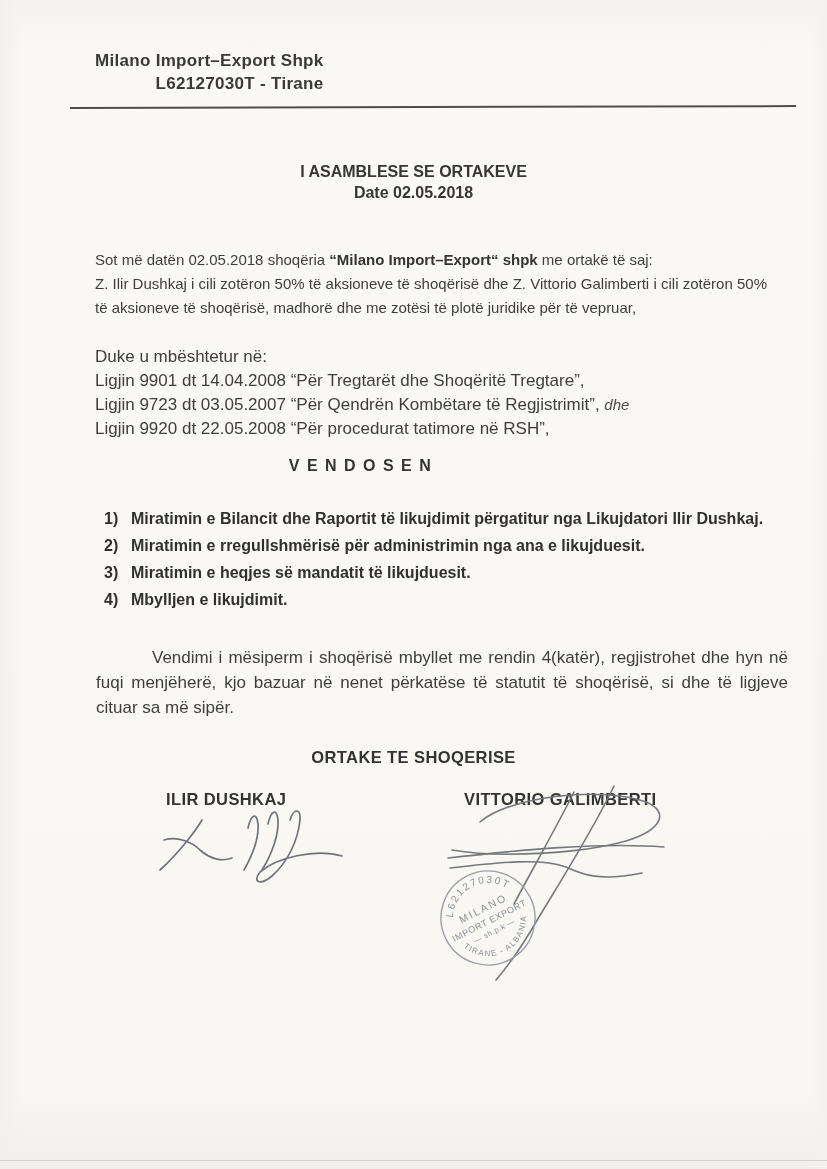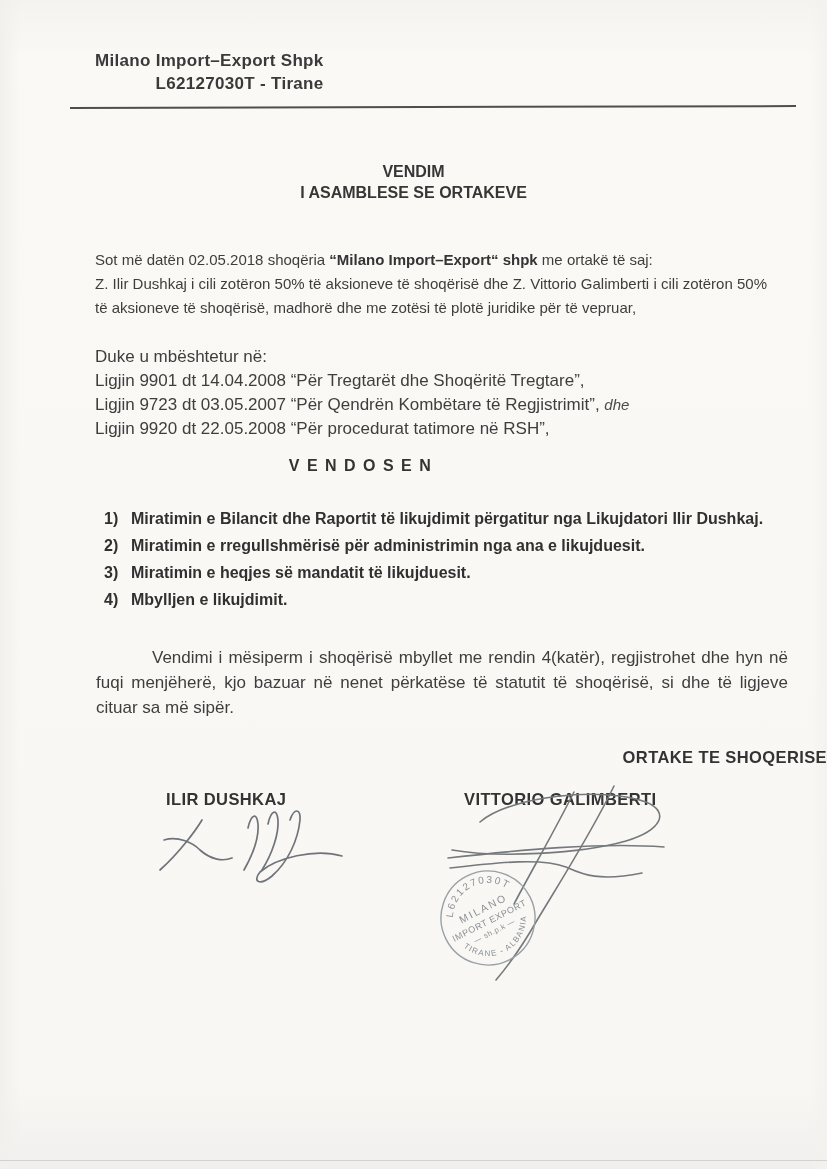--- a/index.html
+++ b/index.html
@@ -21,43 +21,43 @@
   .title-block{position:absolute;left:0;top:161px;width:827px;text-align:center;font-weight:bold;font-size:16px;line-height:21px;color:#363636;}
   .intro{position:absolute;left:95px;top:248px;width:672px;margin:0;font-size:15px;line-height:24px;text-align:justify;}
   .intro b{color:#343434;}
   .legal{position:absolute;left:95px;top:345px;width:690px;font-size:17px;line-height:24px;}
   .legal i{font-size:15px;color:#4a4a4a;margin-top:35px;}
   .vendosen{position:absolute;left:0;top:457px;width:721px;text-align:center;font-weight:bold;font-size:16px;letter-spacing:1.5px;color:#333;}
   .decisions{position:absolute;left:104px;top:509px;width:680px;margin:0;padding:0;list-style:none;font-weight:bold;font-size:16px;color:#303030;}
   .decisions li{display:flex;margin-bottom:7px;line-height:20px;}
   .decisions .num{width:27px;flex:0 0 27px;}
   .closing{position:absolute;left:88px;top:637px;width:692px;margin:8px;font-size:17px;line-height:25px;text-align:justify;text-indent:56px;}
-  .ortake{position:absolute;left:0;top:748px;width:827px;text-align:right;font-weight:bold;font-size:16.5px;color:#333;letter-spacing:.4px;}
+  .ortake{position:absolute;left:0;top:748px;width:827px;text-align:center;font-weight:bold;font-size:16.5px;color:#333;letter-spacing:.4px;}
   .sig-name{position:absolute;top:790px;font-weight:bold;font-size:16.5px;color:#333;letter-spacing:.4px;}
   .sig-name.left{left:166px;}
   .sig-name.right{left:464px;}
   .ink-layer{position:absolute;left:130px;top:770px;width:560px;height:230px;pointer-events:none;}
   .bottom-edge{position:absolute;left:0;top:1160px;width:827px;height:1px;background:#d2d1cf;}
   .stamp-text{font-family:"Liberation Sans", sans-serif;fill:#8a9096;}
 </style>
 </head>
 <body>
 
 <div class="page">
 
   <header class="letterhead">
     <div>Milano Import–Export Shpk</div>
     <div>L62127030T - Tirane</div>
   </header>
 
   <div class="rule"></div>
 
   <div class="title-block">
-    <div>VENDIM</div>
     <div>I ASAMBLESE SE ORTAKEVE</div>
+    <div>Date 02.05.2018</div>
   </div>
 
   <p class="intro"><span>Sot më datën 02.05.2018 shoqëria </span><b>“Milano Import–Export“ shpk</b><span>  me ortakë të saj:</span><br><span>Z. Ilir Dushkaj i cili zotëron 50% të aksioneve të shoqërisë dhe Z. Vittorio Galimberti i cili zotëron 50% të aksioneve të shoqërisë, madhorë dhe me zotësi të plotë juridike për të vepruar,</span></p>
 
   <div class="legal">
     <div>Duke u mbështetur në:</div>
     <div><span>Ligjin 9901 dt 14.04.2008 “Për Tregtarët dhe Shoqëritë Tregtare”,</span><i></i></div>
     <div><span>Ligjin 9723 dt 03.05.2007 “Për Qendrën Kombëtare të Regjistrimit”, </span><i>dhe</i></div>
     <div><span>Ligjin 9920 dt 22.05.2008 “Për procedurat tatimore në RSH”,</span><i></i></div>
   </div>

